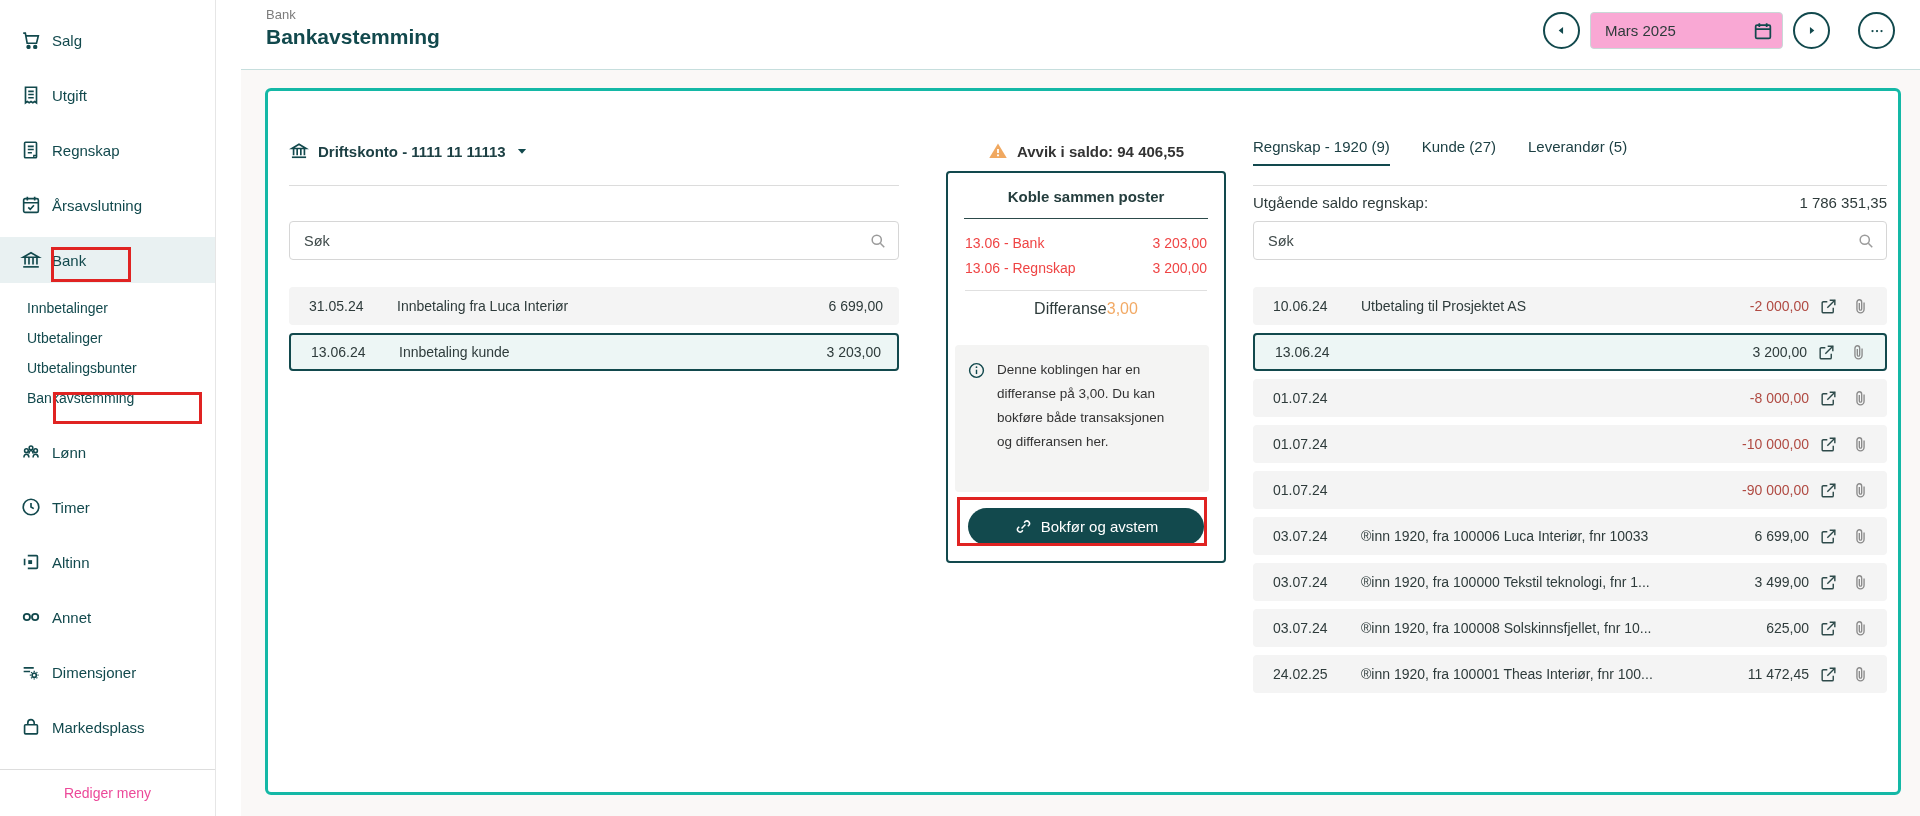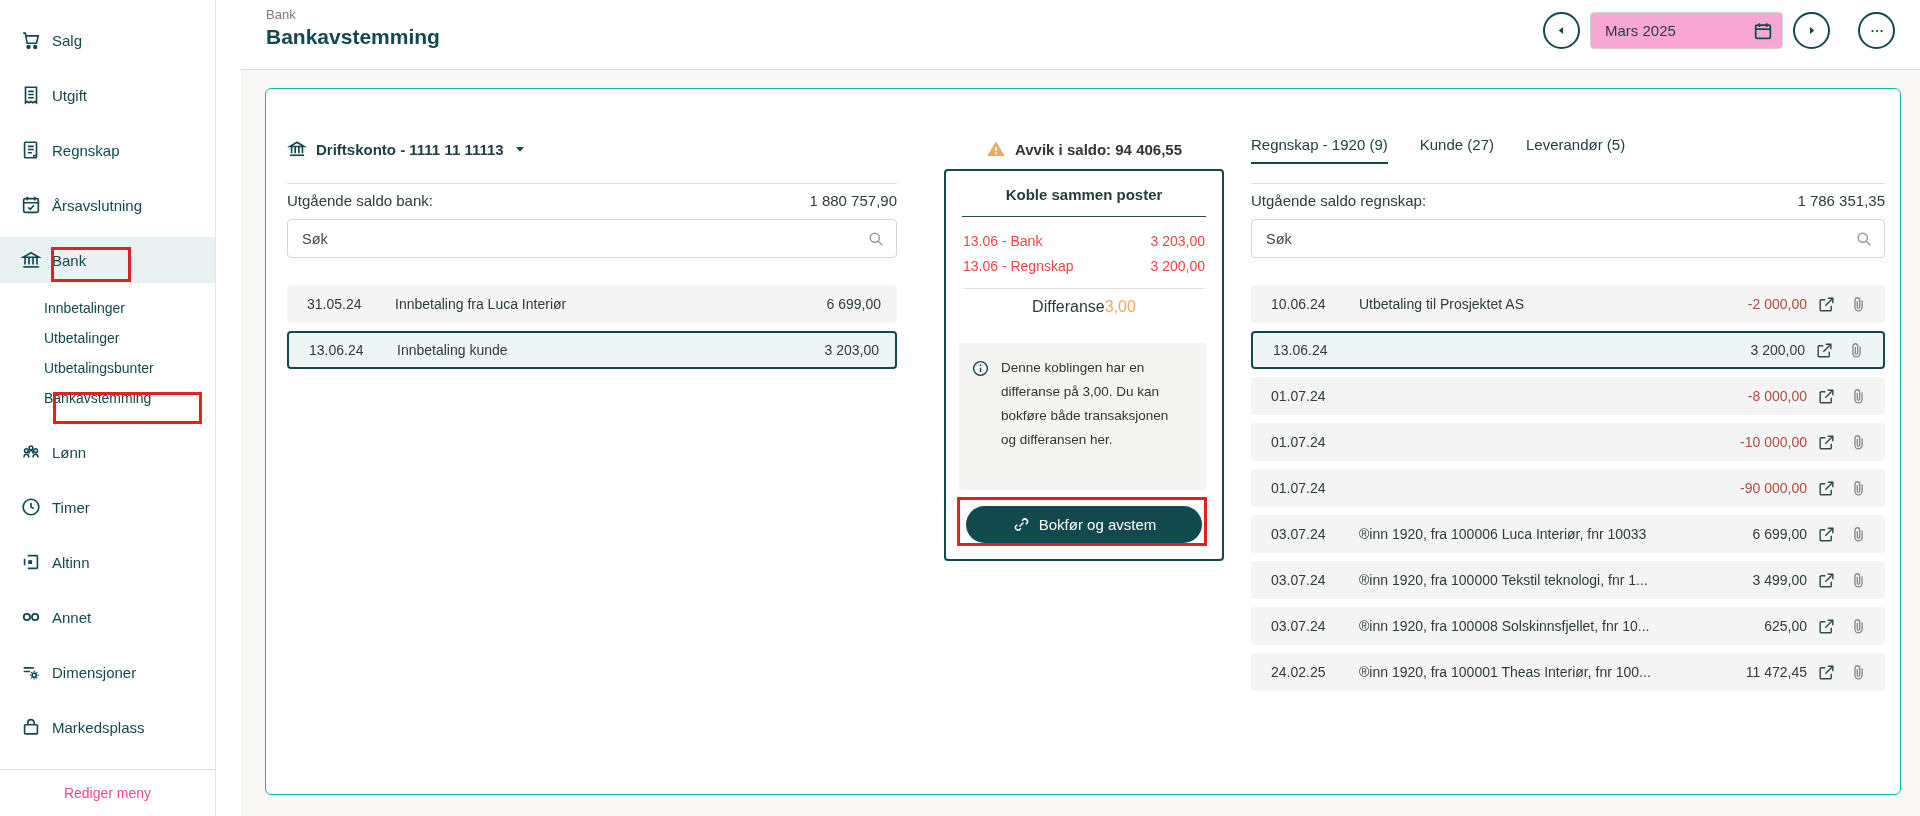--- a/index.html
+++ b/index.html
@@ -10,21 +10,21 @@
   
   .sidebar { position:absolute; left:0; top:0; width:216px; height:816px;
     background:#fff; border-right:1px solid #e6e6e6; z-index:5; }
   .nav { padding-top:17px; }
   .nav-item { height:46px; margin-bottom:9px; display:flex; align-items:center;
     color:#12494d; font-size:15px; cursor:pointer; }
   .nav-item.active { background:#e9f1f2; }
   .nicon { width:22px; height:22px; margin-left:20px; flex:none; color:#12494d; }
   .nlabel { margin-left:10px; }
   .subnav { margin-top:-9px; padding:10px 0 8px 0; }
-  .subnav-item { height:30px; display:flex; align-items:center; padding-left:44px;
+  .subnav-item { height:30px; display:flex; align-items:center; padding-left:27px;
     font-size:14px; color:#12494d; cursor:pointer; }
   .subnav { margin-bottom:8px; }
   .sidebar-footer { position:absolute; bottom:0; left:0; right:0; height:47px;
     border-top:1px solid #ddd; display:flex; align-items:center; justify-content:center;
     font-size:14px; color:#ec4899; background:#fff; cursor:pointer; }
 
   
   .main { position:absolute; left:241px; top:0; width:1679px; height:816px; }
   .topbar { position:relative; height:70px; background:#fff; border-bottom:1px solid #c6dedd; }
   .crumb { position:absolute; left:25px; top:7px; font-size:13px; color:#7c7c7c; }
@@ -39,21 +39,21 @@
     padding-left:14px; font-size:15px; color:#2e3b3b; font-family:inherit; }
   .cal-wrap { position:absolute; right:8px; top:7px; width:22px; height:22px; color:#12494d; cursor:pointer; }
   .more-btn { margin-left:28px; }
   .pill-btn { margin-left:13px; height:38px; padding:0 25px; border-radius:22px;
     background:#12494d; color:#fff; font-size:15px; border:none; display:flex;
     align-items:center; cursor:pointer; font-family:inherit; }
 
   
   .content { position:absolute; top:70px; left:0; right:0; bottom:0; background:#faf8f7; }
   .card { position:absolute; left:24px; top:18px; width:1636px; height:707px;
-    background:#fff; border:1px solid #14b8a6; border-radius:6px; }
+    background:#fff; border:3px solid #14b8a6; border-radius:6px; }
   .panel { position:absolute; top:0; height:707px; }
   .bank-panel   { left:21px;  width:610px; }
   .match-panel  { left:678px; width:280px; }
   .ledger-panel { left:985px; width:634px; }
 
   .account-row { position:absolute; top:48px; left:0; height:24px; display:flex;
     align-items:center; font-size:15px; font-weight:700; color:#1d4044; cursor:pointer; }
   .acct-icon { width:20px; height:20px; margin-right:9px; color:#12494d; }
   .caret { width:14px; height:14px; margin-left:9px; color:#12494d; }
   .hdivider { position:absolute; left:0; right:0; top:94px; border-top:1px solid #dcdcdc; }
@@ -89,21 +89,21 @@
   .match-card { position:absolute; top:80px; left:0; right:0; height:392px;
     border:2px solid #12494d; border-radius:4px; background:#fff; }
   .match-title { margin-top:15px; text-align:center; font-size:15px; font-weight:700; color:#243d3d; }
   .match-divider { margin:13px 16px 0; border-top:1.5px solid #2c4a4a; }
   .mline { display:flex; justify-content:space-between; margin:0 17px; font-size:14px;
     color:#ef4444; line-height:25px;align-items:center; }
   .mline.first { margin-top:12px; }
   .msub { margin:9px 17px; border-top:1px solid #e0e0e0; }
   .diff { display:flex; justify-content:center; margin:0 13px; font-size:16px; color:#2e3b3b; }
   .dval { color:#f2a964; }
-  .info-box { position:absolute; left:13px; right:15px; top:172px; height:147px;
+  .info-box { position:absolute; left:7px; right:15px; top:172px; height:147px;
     background:#f4f4f3; border-radius:4px; padding:13px 8px 0 12px; display:flex; }
   .info-icon { width:19px; height:19px; color:#12494d; flex:none; margin-top:3px; }
   .info-text { margin-left:11px; font-size:13.5px; line-height:24px; color:#333; width:170px; }
   .match-btn { position:absolute; left:20px; right:20px; top:335px; height:37px;
     border-radius:19px; background:#12494d; color:#fff; font-size:15px; border:none;
     display:flex; align-items:center; justify-content:center; gap:8px; cursor:pointer; font-family:inherit; }
   .link-ic { width:19px; height:19px; color:#fff; }
 
   
   .tabs { position:absolute; top:47px; left:0; display:flex; gap:32px; font-size:15px; color:#1d4044; }
@@ -315,24 +315,20 @@
               </svg>
           </span>
           <span>Driftskonto - 1111 11 11113</span>
           <span class="caret">
             <svg viewBox="0 0 24 24" width="14" height="14">
                 <path d="M5 8.5l7 8 7-8z" fill="currentColor"></path>
               </svg>
           </span>
         </div>
         <div class="hdivider"></div>
-        <div class="saldo-row">
-          <span>Utgående saldo bank:</span>
-          <span>1 880 757,90</span>
-        </div>
         <div class="search-box">
           <input type="text" placeholder="Søk" style="">
           <span class="search-icon">
             <svg viewBox="0 0 24 24" width="20" height="20" fill="none" stroke="currentColor" stroke-width="1.8">
                 <circle cx="10.5" cy="10.5" r="5.5"></circle>
                 <path d="M14.8 14.8L19.5 19.5"></path>
               </svg>
           </span>
         </div>
 

